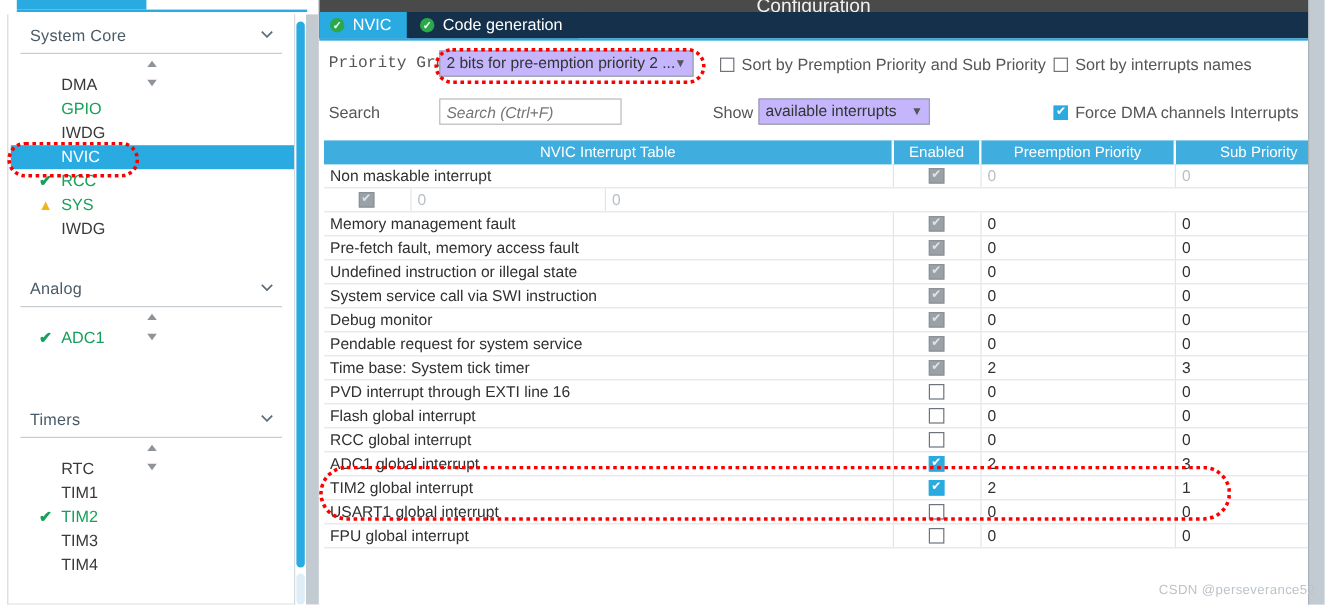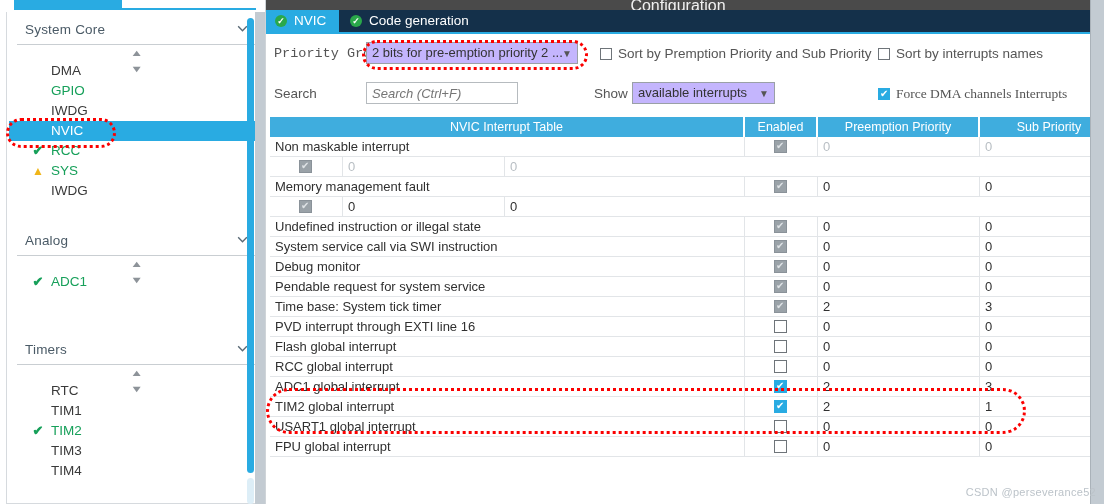--- a/index.html
+++ b/index.html
@@ -21,21 +21,21 @@
     overflow: hidden;
   }
   .sb-tabstrip {
     position: absolute; left: 0; top: 0; width: 266px; height: 9px;
     background: #ffffff;
   }
   .sb-tab-a { position:absolute; left: 14px; top: 0; width: 108px; height: 8px; background:#29abe2; }
   .sb-tab-underline { position:absolute; left: 14px; top: 8px; width: 242px; height: 2px; background:#29abe2; }
 
   .sb-body {
-    position: absolute; left: 6px; top: 12px; width: 260px; height: 492px;
+    position: absolute; left: 6px; top: 12px; width: 240px; height: 492px;
     border: 1px solid #d6dade; border-top: none; background:#fff;
     overflow: hidden;
   }
   .sb-group-hd {
     position: relative; margin: 0 10px; padding: 10px 0 7px 8px;
     font-size: 13.5px; color: #4a5a66; letter-spacing: .2px;
     border-bottom: 1px solid #c9ced2;
   }
   .sb-chev {
     position: absolute; right: 6px; top: 10px;
@@ -296,21 +296,21 @@
 
       <div class="tb-label" style="left:8px; top:52px;">Search</div>
       <input class="txtin" style="left: 100px; top: 48px; width: 152px;" placeholder="Search (Ctrl+F)">
       <div class="navbtn" style="left:263px;">◀</div>
       <div class="navbtn" style="left:296px;">▶</div>
       <div class="tb-label" style="left:328px; top:52px;">Show</div>
       <div class="dd" style="left:366px; top:48px; width:143px;">
         <span>available interrupts</span>
         <span class="arw">▼</span>
       </div>
-      <div class="cbrow" style="left:612px; top:52px;font-family:Liberation Serif, serif;">
+      <div class="cbrow" style="left:612px; top:52px;">
         <span class="cbx on"></span><span>Force DMA channels Interrupts</span>
       </div>
     </div>
 
     <div id="tbl">
       <div class="thead">
         <div class="th" style="width:475px;">NVIC Interrupt Table</div>
         <div class="th" style="width:73px;">Enabled</div>
         <div class="th" style="width:162px;">Preemption Priority</div>
         <div class="th" style="width:110px;">Sub Priority</div>
@@ -333,20 +333,21 @@
           </div>
           <div class="tr">
             <div class="td-name" style="width: 475px;">Memory management fault</div>
             <div class="td-en" style="width: 73px;">
               <span class="bx dis"></span>
             </div>
             <div class="td-pri" style="width: 162px;">0</div>
             <div class="td-sub" style="width: 110px;">0</div>
           </div>
           <div class="tr">
+            <div class="td-name" style="width: 475px;">Pre-fetch fault, memory access fault</div>
             <div class="td-en" style="width: 73px;">
               <span class="bx dis"></span>
             </div>
             <div class="td-pri" style="width: 162px;">0</div>
             <div class="td-sub" style="width: 110px;">0</div>
           </div>
           <div class="tr">
             <div class="td-name" style="width: 475px;">Undefined instruction or illegal state</div>
             <div class="td-en" style="width: 73px;">
               <span class="bx dis"></span>

